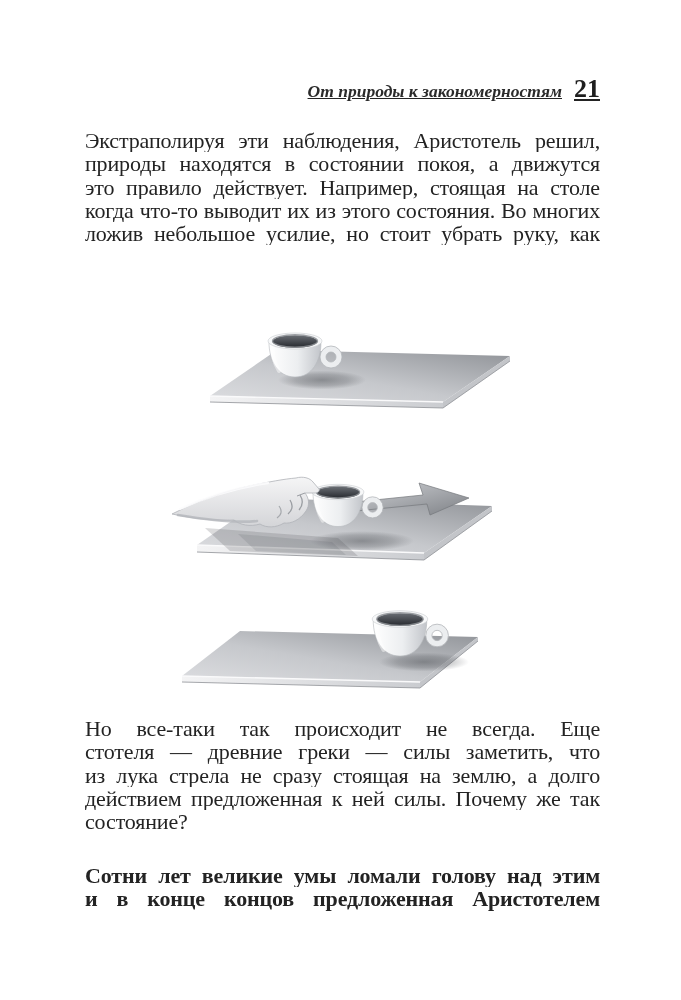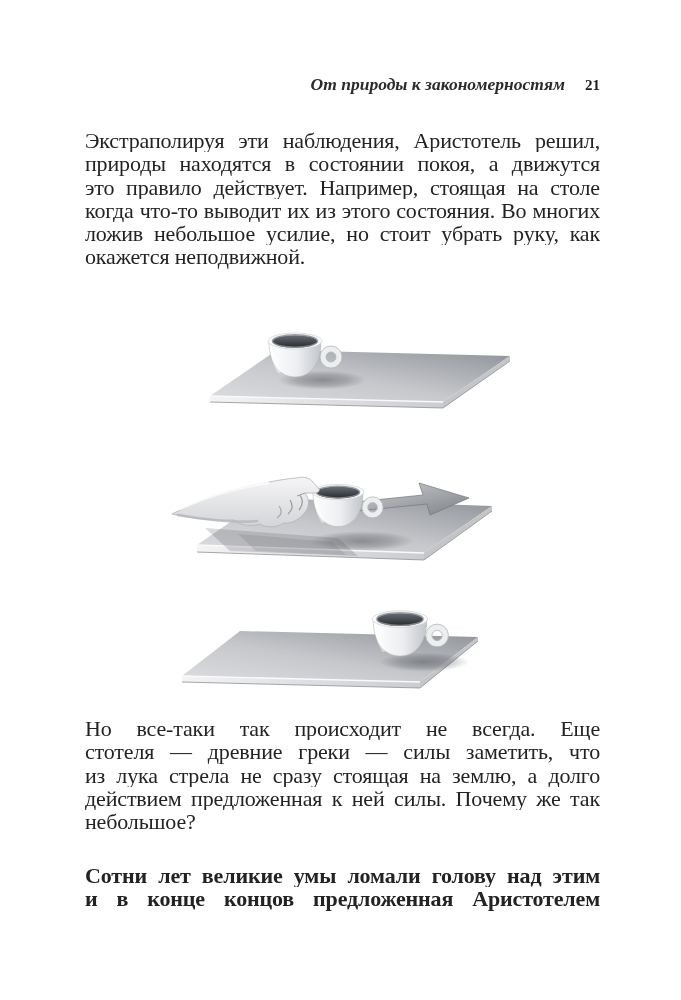--- a/index.html
+++ b/index.html
@@ -2,24 +2,24 @@
 <html><head>
 <meta charset="utf-8">
 <style>
   html,body{margin:0;padding:0;background:#ffffff;}
   .page{
     position:relative;width:681px;height:1000px;background:#ffffff;
     font-family:"Liberation Serif","DejaVu Serif",serif;color:#232323;overflow:hidden;
   }
   .running-head{
     position:absolute;left:85px;top:74px;width:515px;
-    display:flex;justify-content:flex-end;align-items:baseline;gap:20px;
+    display:flex;justify-content:flex-end;align-items:baseline;gap:12px;text-decoration:underline;
   }
   .head-title{font-style:italic;font-weight:700;font-size:17.5px;color:#2b2b2b;}
-  .head-num{font-weight:700;font-size:15px;color:#1e1e1e;}
+  .head-num{font-weight:700;font-size:26px;color:#1e1e1e;}
   .para{position:absolute;left:85px;width:515px;font-size:22px;line-height:23.3px;letter-spacing:-0.15px;}
   .p1{top:129px;}
   .p2{top:717px;}
   .p3{top:864px;font-weight:bold;}
   .line{height:23.3px;overflow:hidden;text-align:justify;text-align-last:justify;white-space:normal;}
   .line.last{text-align-last:left;}
   .figures{position:absolute;left:0;top:0;width:681px;height:1000px;pointer-events:none;}
 </style>
 </head>
 <body>
@@ -30,21 +30,20 @@
     <span class="head-title">От природы к закономерностям</span>
     <span class="head-num">21</span>
   </header>
 
   <section class="para p1">
     <div class="line">Экстраполируя эти наблюдения, Аристотель решил, что можно</div>
     <div class="line">природы находятся в состоянии покоя, а движутся только тогда,</div>
     <div class="line">это правило действует. Например, стоящая на столе чашка не</div>
     <div class="line">когда что-то выводит их из этого состояния. Во многих случаях</div>
     <div class="line">ложив небольшое усилие, но стоит убрать руку, как чашка снова</div>
-    <div class="line last">окажется неподвижной.</div>
   </section>
 
   <svg class="figures" viewBox="0 0 681 1000" xmlns="http://www.w3.org/2000/svg">
     <defs>
       <linearGradient id="gT" x1="0" y1="1" x2="1" y2="0">
         <stop offset="0" stop-color="#dcdde0"></stop>
         <stop offset="0.45" stop-color="#c6c8cc"></stop>
         <stop offset="1" stop-color="#8f9297"></stop>
       </linearGradient>
       <linearGradient id="gF" x1="0" y1="0" x2="1" y2="0">
@@ -143,21 +142,21 @@
       <ellipse cx="424" cy="662" rx="45" ry="9.5" fill="url(#gS)"></ellipse>
       <use href="#cupShape" transform="translate(400,619) scale(1.03)"></use>
     </g>
   </svg>
 
   <section class="para p2">
     <div class="line">Но все-таки так происходит не всегда. Еще современники Ари-</div>
     <div class="line">стотеля — древние греки — силы заметить, что выпущенная</div>
     <div class="line">из лука стрела не сразу стоящая на землю, а долго летит под</div>
     <div class="line">действием предложенная к ней силы. Почему же так проис-</div>
-    <div class="line last">небольшое?</div>
+    <div class="line last">состояние?</div>
   </section>
 
   <section class="para p3">
     <div class="line">Сотни лет великие умы ломали голову над этим вопросом,</div>
     <div class="line last">и в конце концов предложенная Аристотелем телеологическая</div>
   </section>
 
 </div>
 
 </body></html>

